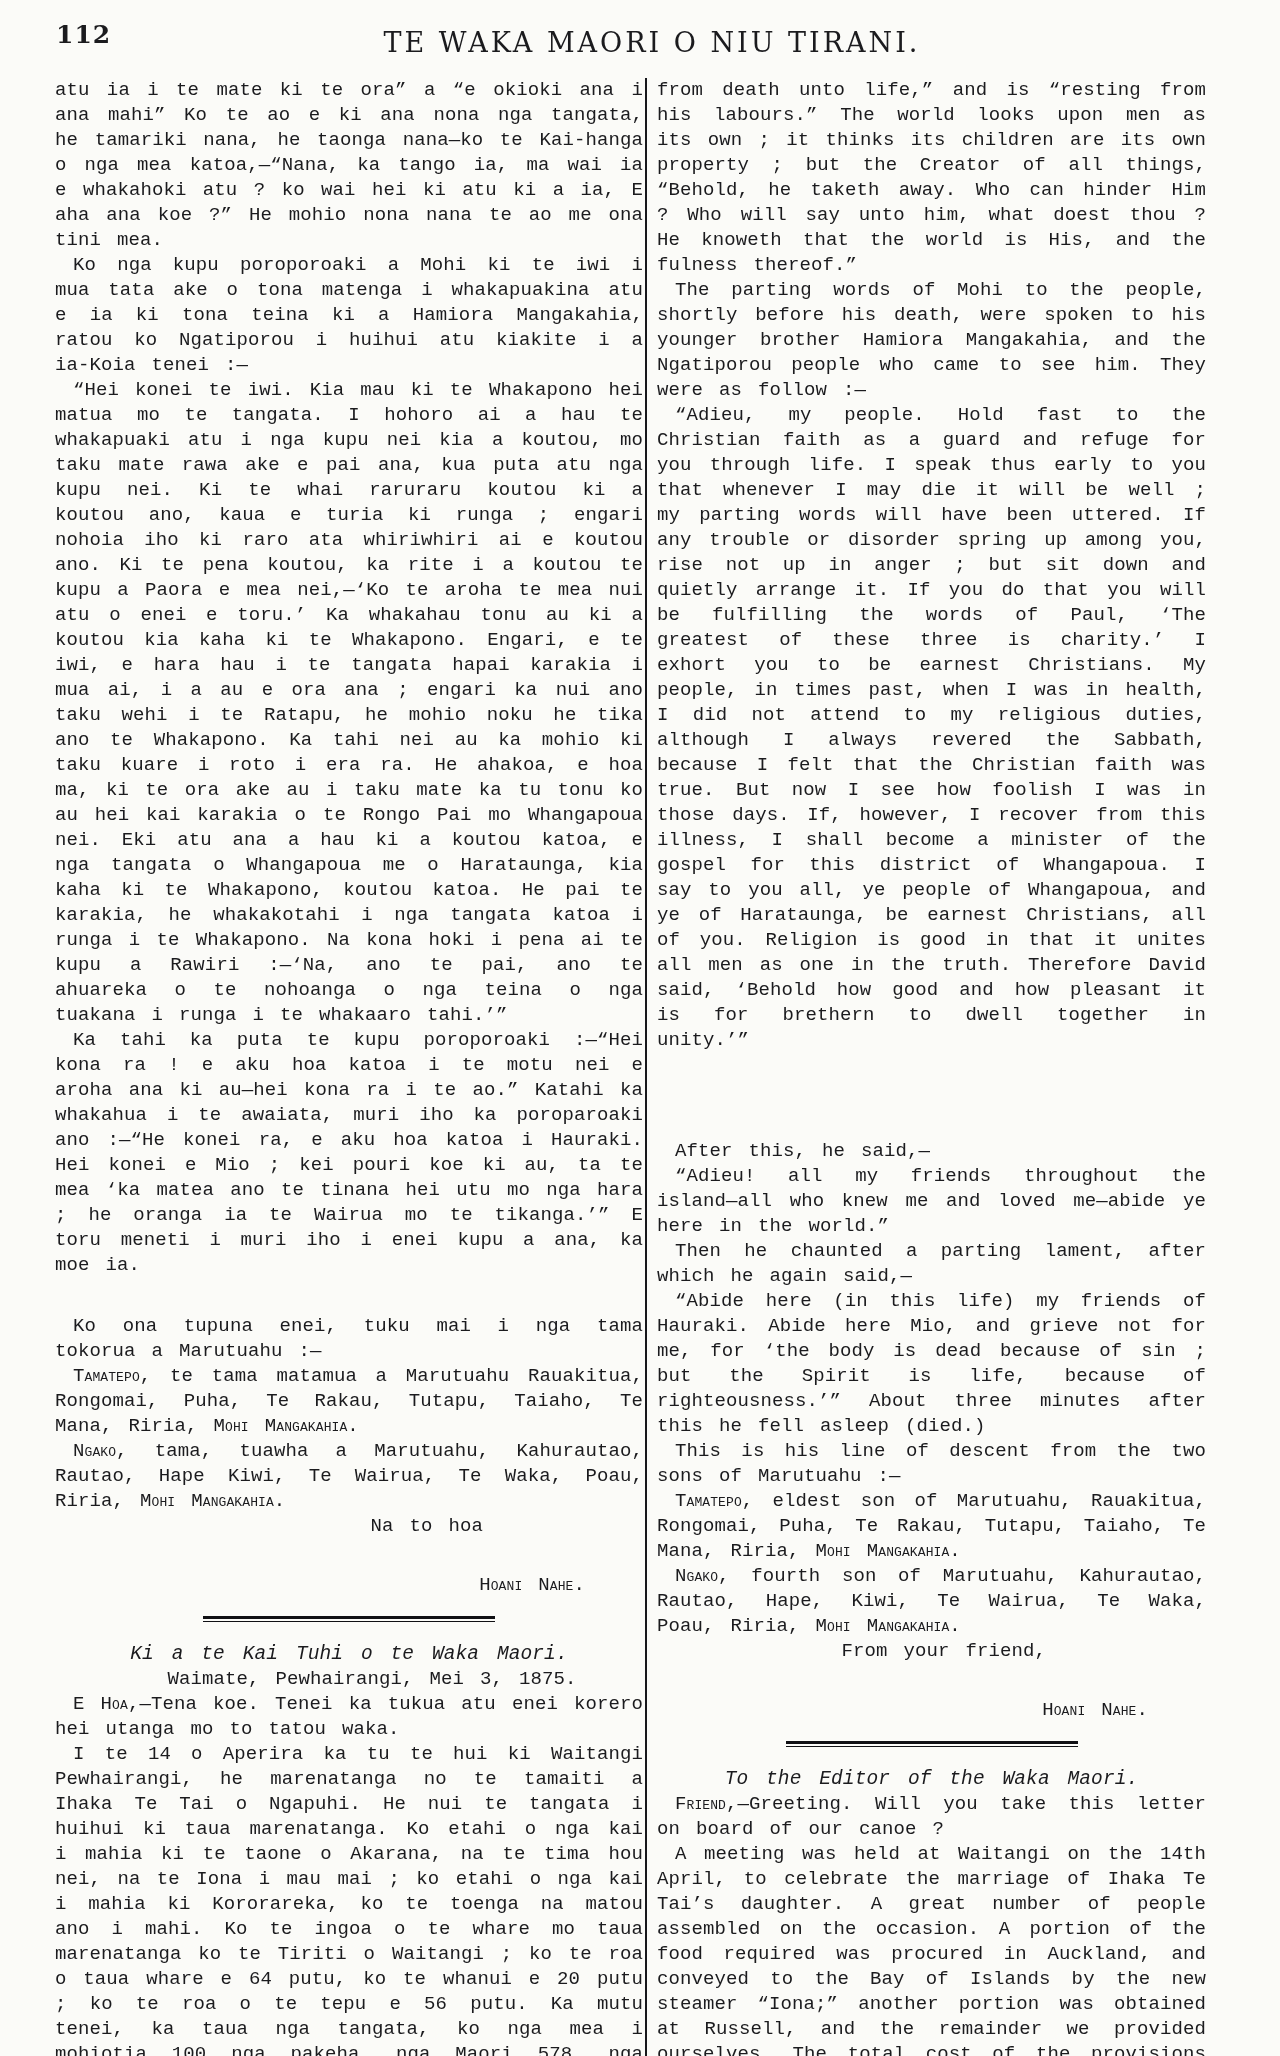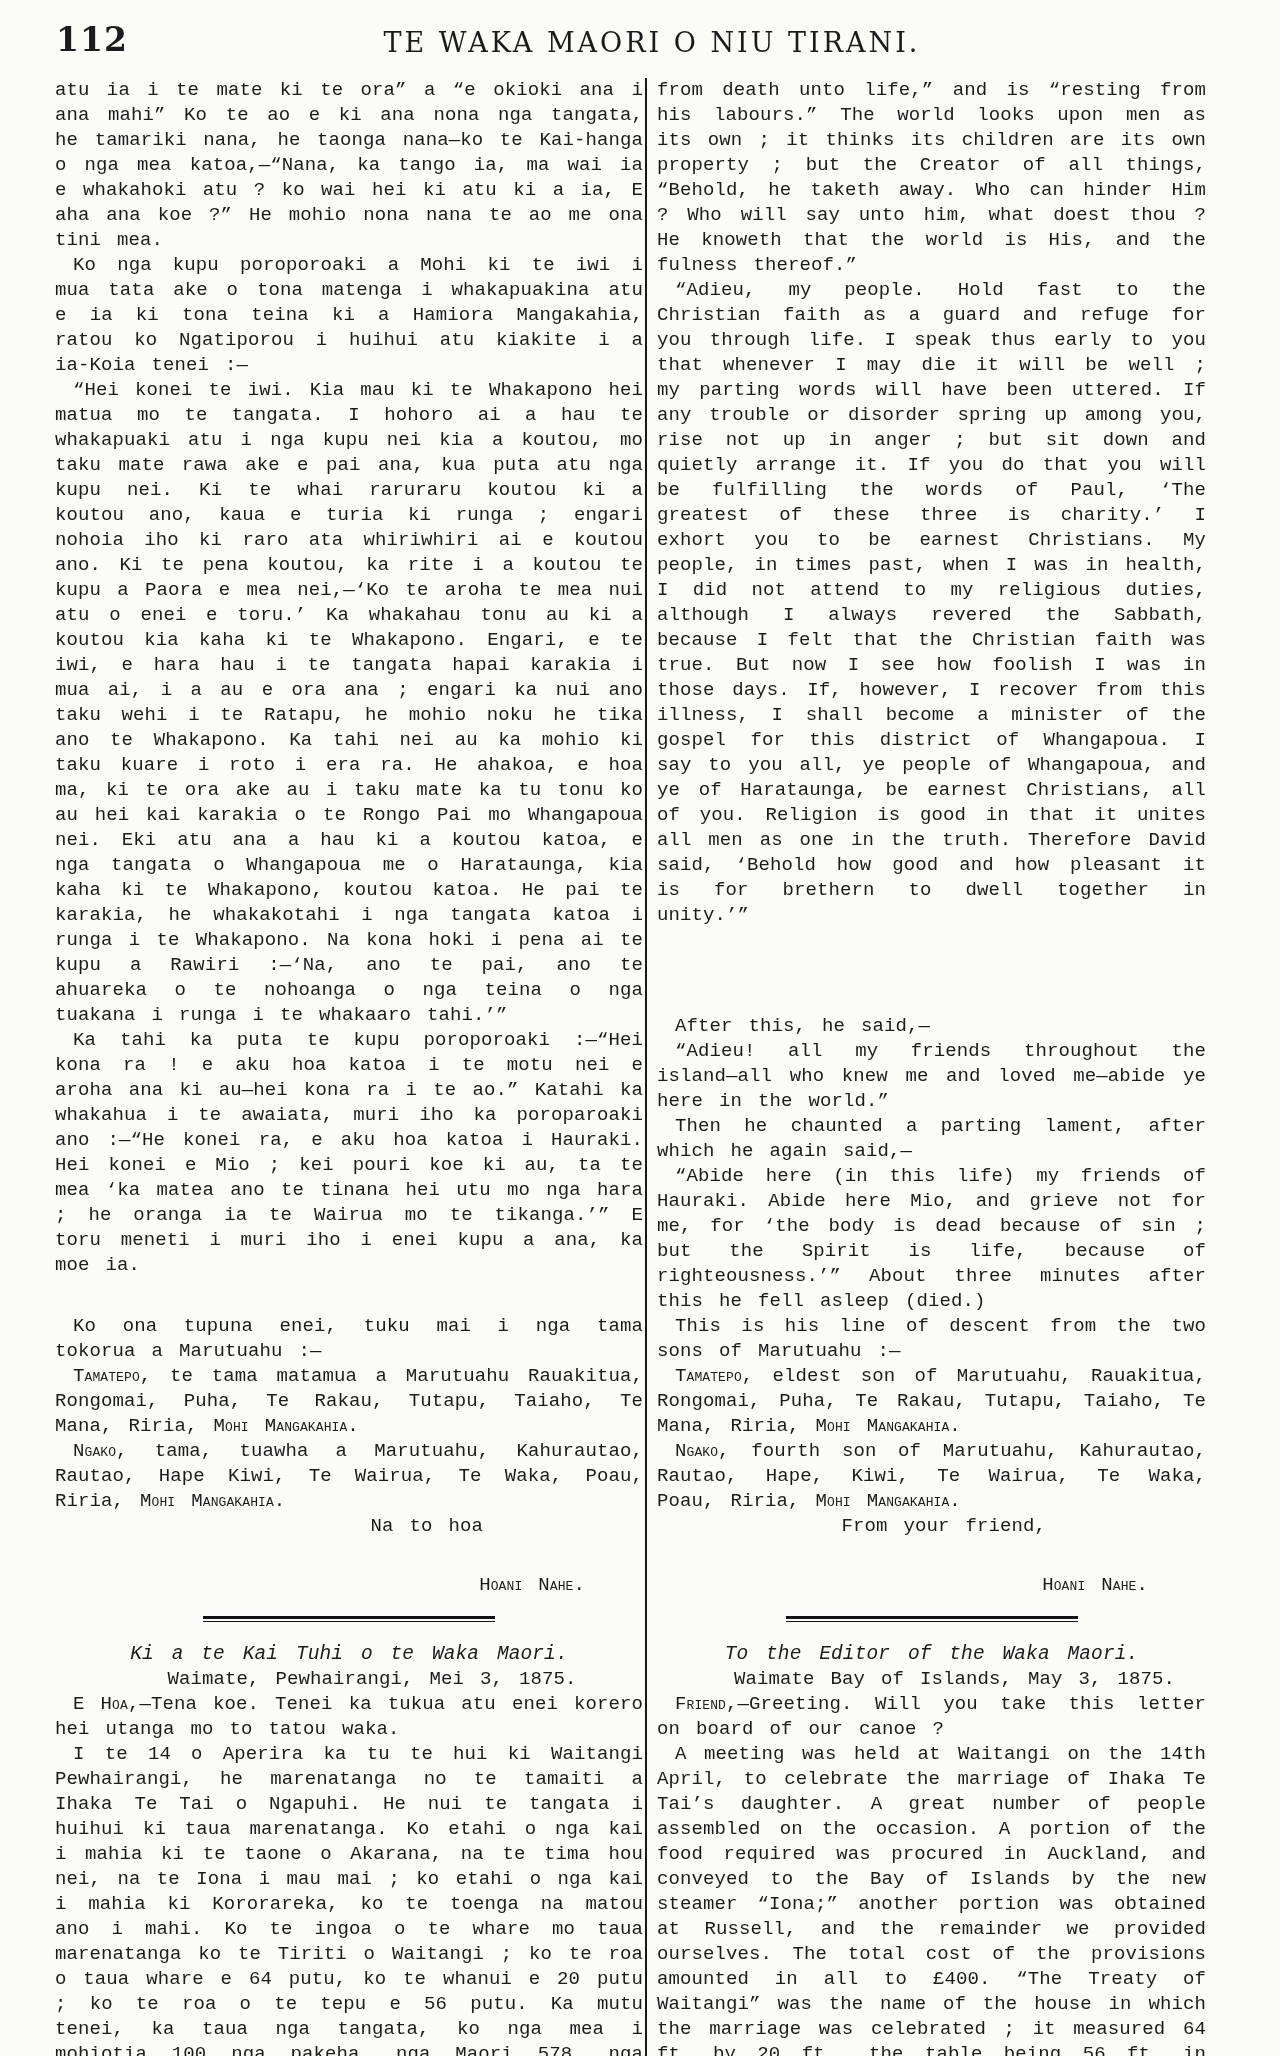--- a/index.html
+++ b/index.html
@@ -6,21 +6,21 @@
   body {
     width:1280px; height:2056px;
     background:#fbfbf8;
     color:#1b1b1e;
     font-family:"DejaVu Serif","Liberation Serif",serif;
     position:relative;
     overflow:hidden;
   }
   .page-num {
     position:absolute; left:56px; top:20px;
-    font-size:33px; font-weight:bold; letter-spacing:1px;
+    font-size:25px; font-weight:bold; letter-spacing:1px;
   }
   .masthead {
     text-align:center; padding-top:27px;
     font-size:27px; letter-spacing:3px; white-space:nowrap;padding-left:24px;
   }
   .columns { display:flex; margin:20px 0 0 55px; align-items:stretch; }
   .col {
     font-size:19px; line-height:25px;
     text-align:justify; text-justify:inter-word;
     word-spacing:4.5px; letter-spacing:0.1px; hyphens:none;font-family:Liberation Mono, monospace;
@@ -60,29 +60,29 @@
       <div class="sig-intro"><span>Na to hoa</span></div>
       <div class="sig-name"><span class="sc">Hoani Nahe.</span></div>
       <div class="rule"></div>
       <div class="h-italic"><span>Ki a te Kai Tuhi o te Waka Maori.</span></div>
       <div class="dateline"><span>Waimate, Pewhairangi, Mei 3, 1875.</span></div>
       <div class="p"><span class="sc">E Hoa</span><span>,—Tena koe.  Tenei ka tukua atu enei korero hei utanga mo to tatou waka.</span></div>
       <div class="p"><span>I te 14 o Aperira ka tu te hui ki Waitangi Pewhairangi, he marenatanga no te tamaiti a Ihaka Te Tai o Ngapuhi.  He nui te tangata i huihui ki taua marenatanga.  Ko etahi o nga kai i mahia ki te taone o Akarana, na te tima hou nei, na te Iona i mau mai ; ko etahi o nga kai i mahia ki Kororareka, ko te toenga na matou ano i mahi.  Ko te ingoa o te whare mo taua marenatanga ko te Tiriti o Waitangi ; ko te roa o taua whare e 64 putu, ko te whanui e 20 putu ; ko te roa o te tepu e 56 putu.  Ka mutu tenei, ka taua nga tangata, ko nga mea i mohiotia 100 nga pakeha, nga Maori 578, nga tamariki 75, hui katoa 753, otira ki te whakaaro i neke atu pea ki te</span></div>
     </div>
   <div class="col col-right" id="col-right">
       <div class="p noindent"><span>from death unto life,” and is “resting from his labours.”  The world looks upon men as its own ; it thinks its children are its own property ; but the Creator of all things, “Behold, he taketh away.  Who can hinder Him ?  Who will say unto him, what doest thou ?  He knoweth that the world is His, and the fulness thereof.”</span></div>
+      <div class="p"><span>The parting words of Mohi to the people, shortly before his death, were spoken to his younger brother Hamiora Mangakahia, and the Ngatiporou people who came to see him.  They were as follow :—</span></div>
       <div class="p"><span>“Adieu, my people.  Hold fast to the Christian faith as a guard and refuge for you through life.  I speak thus early to you that whenever I may die it will be well ; my parting words will have been uttered.  If any trouble or disorder spring up among you, rise not up in anger ; but sit down and quietly arrange it.  If you do that you will be fulfilling the words of Paul, ‘The greatest of these three is charity.’  I exhort you to be earnest Christians.  My people, in times past, when I was in health, I did not attend to my religious duties, although I always revered the Sabbath, because I felt that the Christian faith was true.  But now I see how foolish I was in those days.  If, however, I recover from this illness, I shall become a minister of the gospel for this district of Whangapoua.  I say to you all, ye people of Whangapoua, and ye of Harataunga, be earnest Christians, all of you.  Religion is good in that it unites all men as one in the truth.  Therefore David said, ‘Behold how good and how pleasant it is for brethern to dwell together in unity.’”</span></div>
       <div class="p gap-large"><span>After this, he said,—</span></div>
       <div class="p"><span>“Adieu! all my friends throughout the island—all who knew me and loved me—abide ye here in the world.”</span></div>
       <div class="p"><span>Then he chaunted a parting lament, after which he again said,—</span></div>
       <div class="p"><span>“Abide here (in this life) my friends of Hauraki. Abide here Mio, and grieve not for me, for ‘the body is dead because of sin ; but the Spirit is life, because of righteousness.’”  About three minutes after this he fell asleep (died.)</span></div>
       <div class="p"><span>This is his line of descent from the two sons of Marutuahu :—</span></div>
       <div class="p"><span class="sc">Tamatepo</span><span>, eldest son of Marutuahu, Rauakitua, Rongomai, Puha, Te Rakau, Tutapu, Taiaho, Te Mana, Riria, </span><span class="sc">Mohi Mangakahia</span><span>.</span></div>
       <div class="p"><span class="sc">Ngako</span><span>, fourth son of Marutuahu, Kahurautao, Rautao, Hape, Kiwi, Te Wairua, Te Waka, Poau, Riria, </span><span class="sc">Mohi Mangakahia</span><span>.</span></div>
       <div class="sig-intro"><span>From your friend,</span></div>
       <div class="sig-name"><span class="sc">Hoani Nahe.</span></div>
       <div class="rule"></div>
       <div class="h-italic"><span>To the Editor of the Waka Maori.</span></div>
-      <div class="dateline"><span>Waimate Bay of Islands, May 3, 1875.</span></div>
       <div class="p"><span class="sc">Friend</span><span>,—Greeting.  Will you take this letter on board of our canoe ?</span></div>
       <div class="p"><span>A meeting was held at Waitangi on the 14th April, to celebrate the marriage of Ihaka Te Tai’s daughter. A great number of people assembled on the occasion. A portion of the food required was procured in Auckland, and conveyed to the Bay of Islands by the new steamer “Iona;” another portion was obtained at Russell, and the remainder we provided ourselves.  The total cost of the provisions amounted in all to £400.  “The Treaty of Waitangi” was the name of the house in which the marriage was celebrated ; it measured 64 ft. by 20 ft., the table being 56 ft. in length.  We ascertained the number of those present to be, Europeans 100, Maoris 578, children</span></div>
     </div>
 </div>
 
 </body></html>

